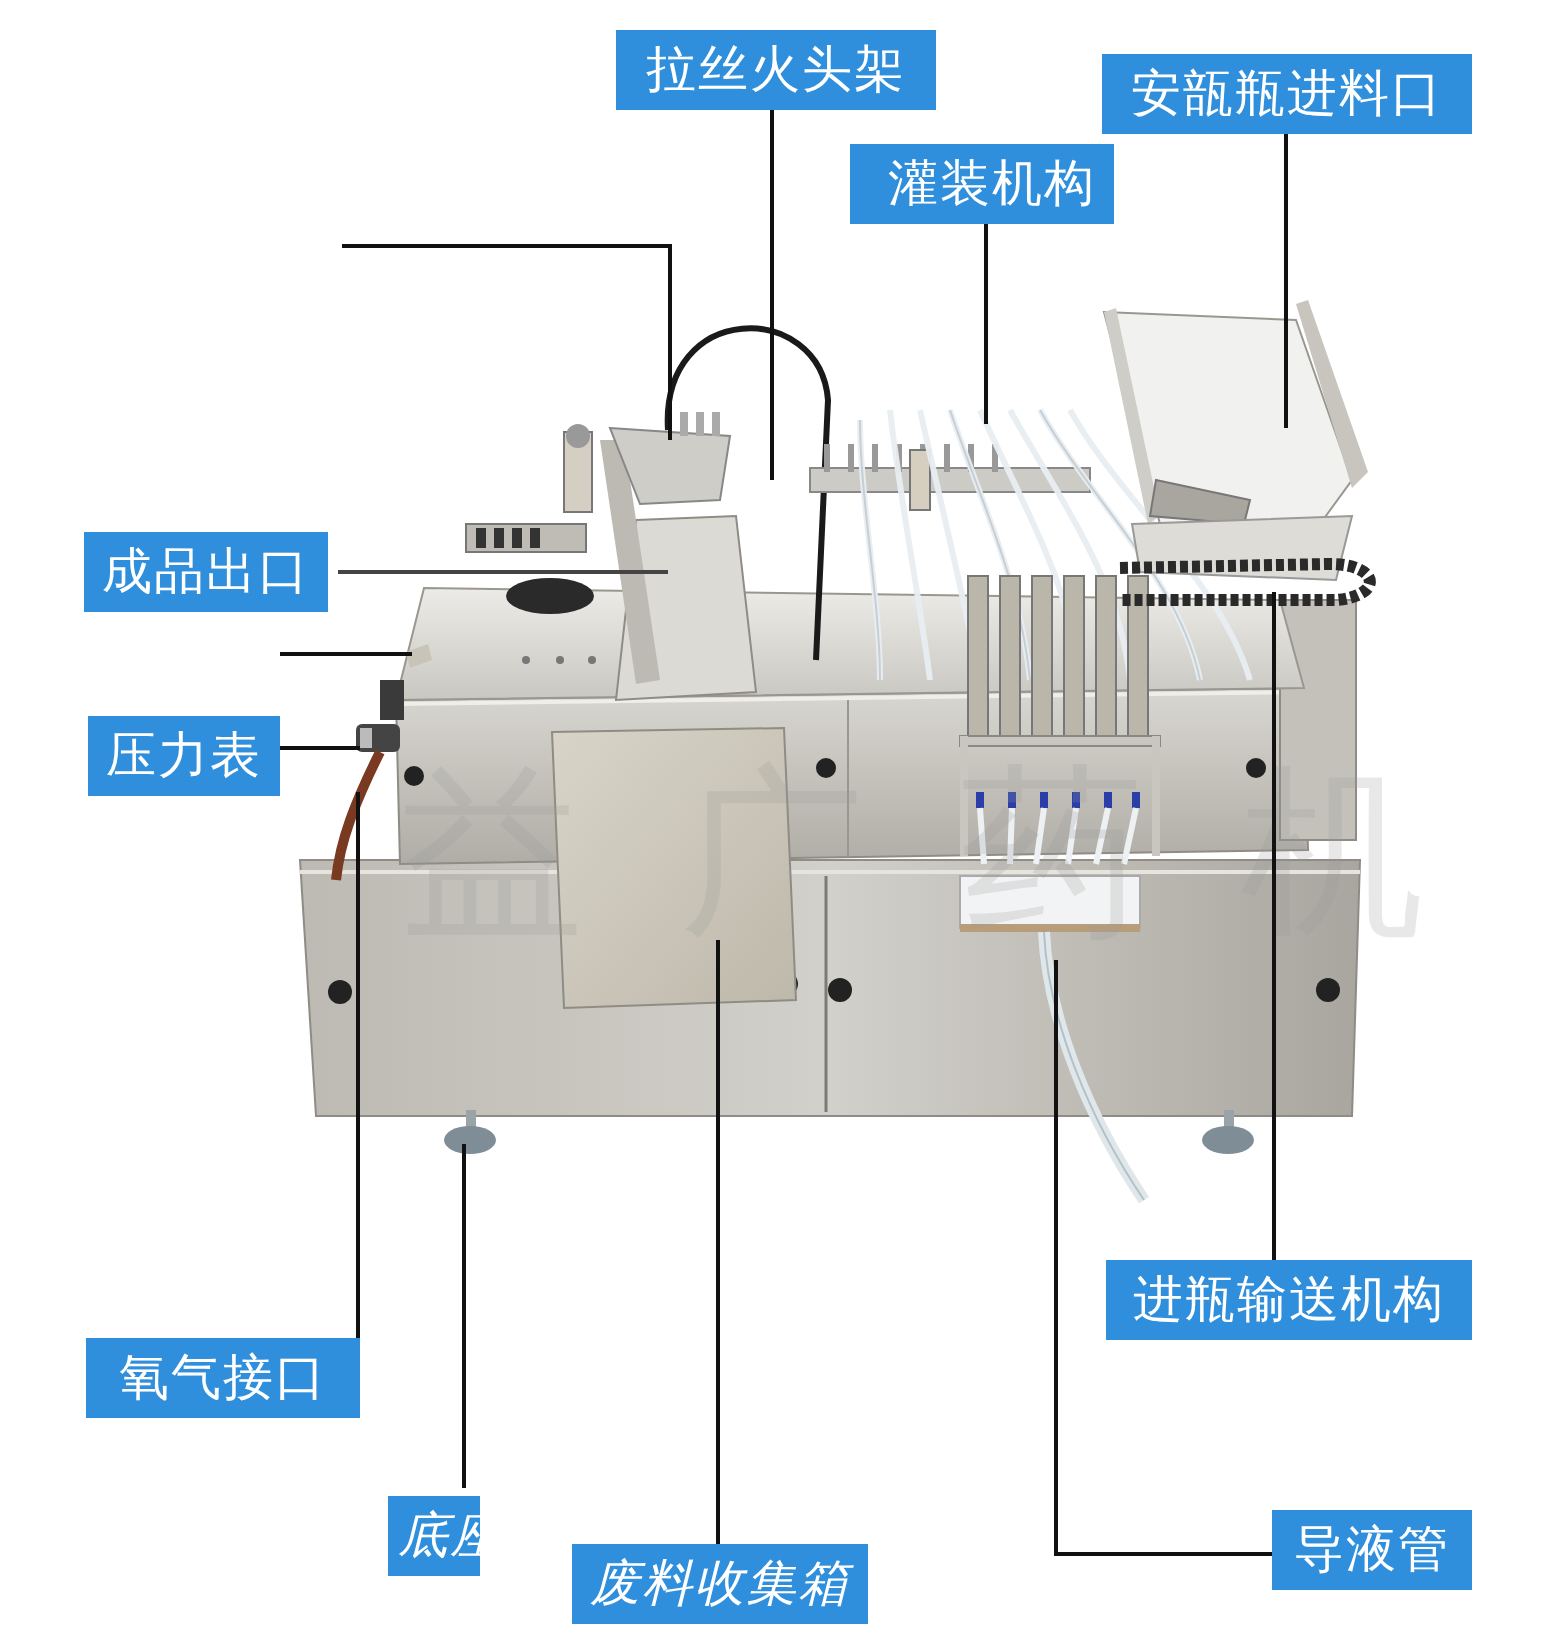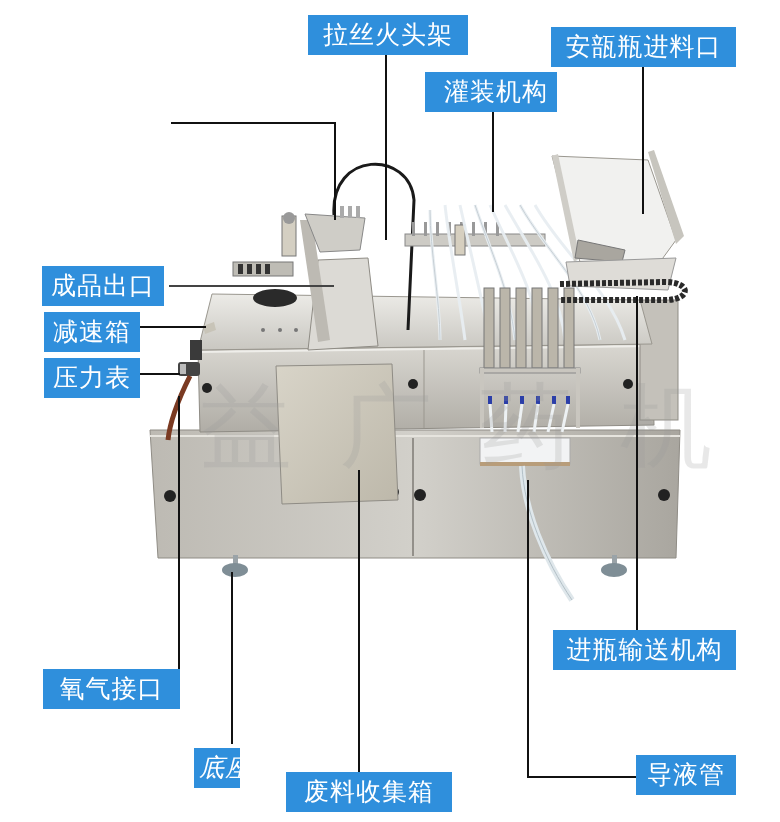--- a/index.html
+++ b/index.html
@@ -241,26 +241,25 @@
 
   <div class="label" style="left:308px;top:15px;width:160px;">拉丝火头架</div>
 
   <div class="label" style="left:551px;top:27px;width:185px;">安瓿瓶进料口</div>
 
   <div class="label" style="left:425px;top:72px;width:132px;padding-left:15px;">灌装机构</div>
 
 
   <div class="label" style="left:42px;top:266px;width:122px;">成品出口</div>
 
-  <div class="label" style="left:44px;top:312px;width:96px;">减速箱</div>
 
   <div class="label" style="left:44px;top:358px;width:96px;">压力表</div>
 
   <div class="label" style="left:43px;top:669px;width:137px;">氧气接口</div>
 
   <div class="label" style="left:194px;top:748px;width:46px;font-style:italic;">底座</div>
 
-  <div class="label" style="left:286px;top:772px;width:166px;">废料收集箱</div>
+  <div class="label" style="left:286px;top:772px;width:148px;font-style:italic;">废料收集箱</div>
 
   <div class="label" style="left:553px;top:630px;width:183px;">进瓶输送机构</div>
 
   <div class="label" style="left:636px;top:755px;width:100px;">导液管</div>
 </div>
 
 </body></html>

